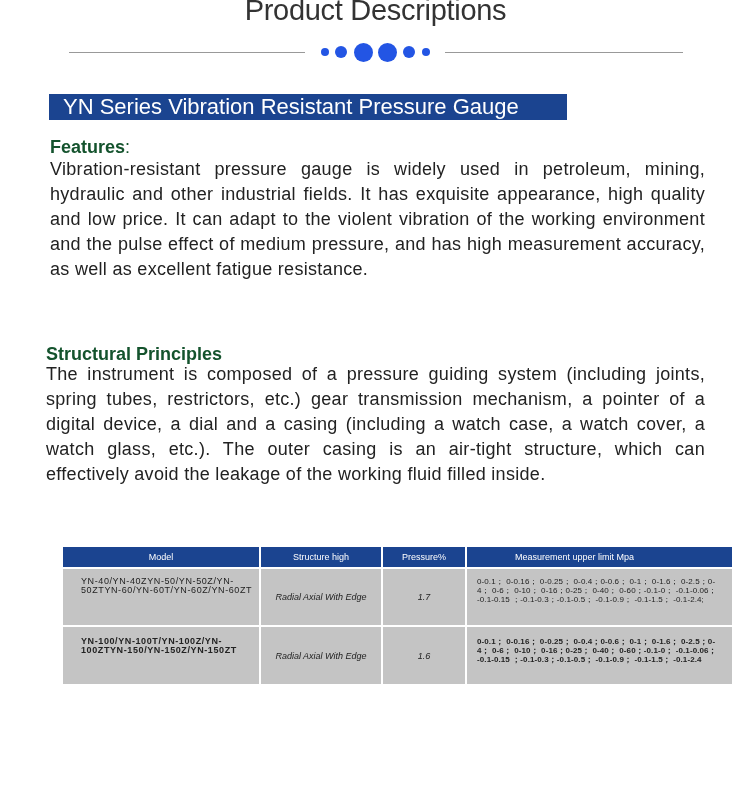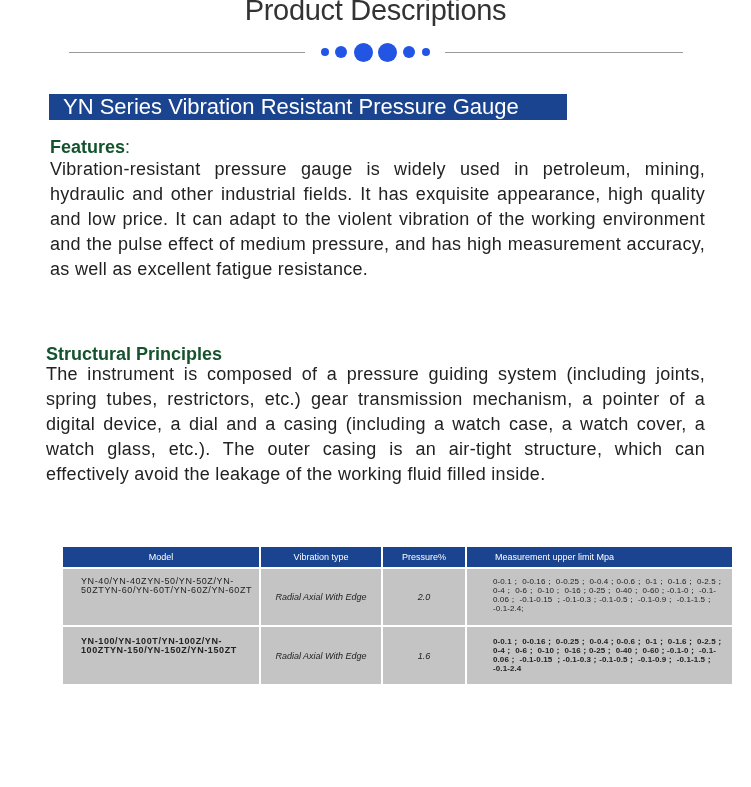--- a/index.html
+++ b/index.html
@@ -30,29 +30,29 @@
     }
 
     .spec-table {
       position: absolute; left: 39px; top: 547px; width: 669px;
       border-collapse: collapse; table-layout: fixed; margin-left: 24px;
     }
     .spec-table th {
       background: #1b4490; color: #fff; font-weight: normal; font-size: 9px;
       height: 21px; border-right: 2px solid #fff; text-align: center;
     }
-    .spec-table th.measure { text-align: left; padding-left: 28px; }
+    .spec-table th.measure { text-align: left; padding-left: 48px; }
     .spec-table td {
       background: #c4c4c4; font-size: 9px; color: #222; vertical-align: top;
       border-right: 2px solid #fff; border-top: 2px solid #fff; height: 58px;
     }
     .spec-table th:last-child, .spec-table td:last-child { border-right: none; }
     .spec-table td.model { padding: 8px 2px 0 18px; letter-spacing: 0.6px; line-height: 9px; }
     .spec-table td.center { text-align: center; vertical-align: middle; font-style: italic; }
-    .spec-table td.range { padding: 8px 6px 0 26px; font-size: 8px; line-height: 9px; letter-spacing: 0.1px; }
+    .spec-table td.range { padding: 8px 6px 0 10px; font-size: 8px; line-height: 9px; letter-spacing: 0.1px; }
     .spec-table tr.row2 td.model, .spec-table tr.row2 td.range { padding-top: 10px; font-weight: bold; }
   </style>
 </head>
 <body>
 
 <div class="page-title">Product Descriptions</div>
 
 <div class="divider-line left"></div>
 <div class="dots">
   <span class="dot" style="left:0px;top:6px;width:8px;height:8px;"></span>
@@ -75,30 +75,30 @@
 <table class="spec-table">
   <colgroup>
     <col style="width:197px">
     <col style="width:122px">
     <col style="width:84px">
     <col style="width:266px">
   </colgroup>
   <thead>
     <tr>
       <th>Model</th>
-      <th>Vibration type</th>
+      <th>Structure high</th>
       <th>Pressure%</th>
       <th class="measure">Measurement upper limit Mpa</th>
     </tr>
   </thead>
   <tbody>
     <tr class="row1">
       <td class="model">YN-40/YN-40ZYN-50/YN-50Z/YN-50ZTYN-60/YN-60T/YN-60Z/YN-60ZT</td>
       <td class="center">Radial Axial With Edge</td>
-      <td class="center">2.0</td>
+      <td class="center">1.7</td>
       <td class="range">0-0.1； 0-0.16； 0-0.25； 0-0.4；0-0.6； 0-1； 0-1.6； 0-2.5；0-4； 0-6； 0-10； 0-16；0-25； 0-40； 0-60；-0.1-0； -0.1-0.06； -0.1-0.15 ；-0.1-0.3；-0.1-0.5； -0.1-0.9； -0.1-1.5； -0.1-2.4;</td>
     </tr>
     <tr class="row2">
       <td class="model">YN-100/YN-100T/YN-100Z/YN-100ZTYN-150/YN-150Z/YN-150ZT</td>
       <td class="center">Radial Axial With Edge</td>
       <td class="center">1.6</td>
       <td class="range">0-0.1； 0-0.16； 0-0.25； 0-0.4；0-0.6； 0-1； 0-1.6； 0-2.5；0-4； 0-6； 0-10； 0-16；0-25； 0-40； 0-60；-0.1-0； -0.1-0.06； -0.1-0.15 ；-0.1-0.3；-0.1-0.5； -0.1-0.9； -0.1-1.5； -0.1-2.4</td>
     </tr>
   </tbody>
 </table>

